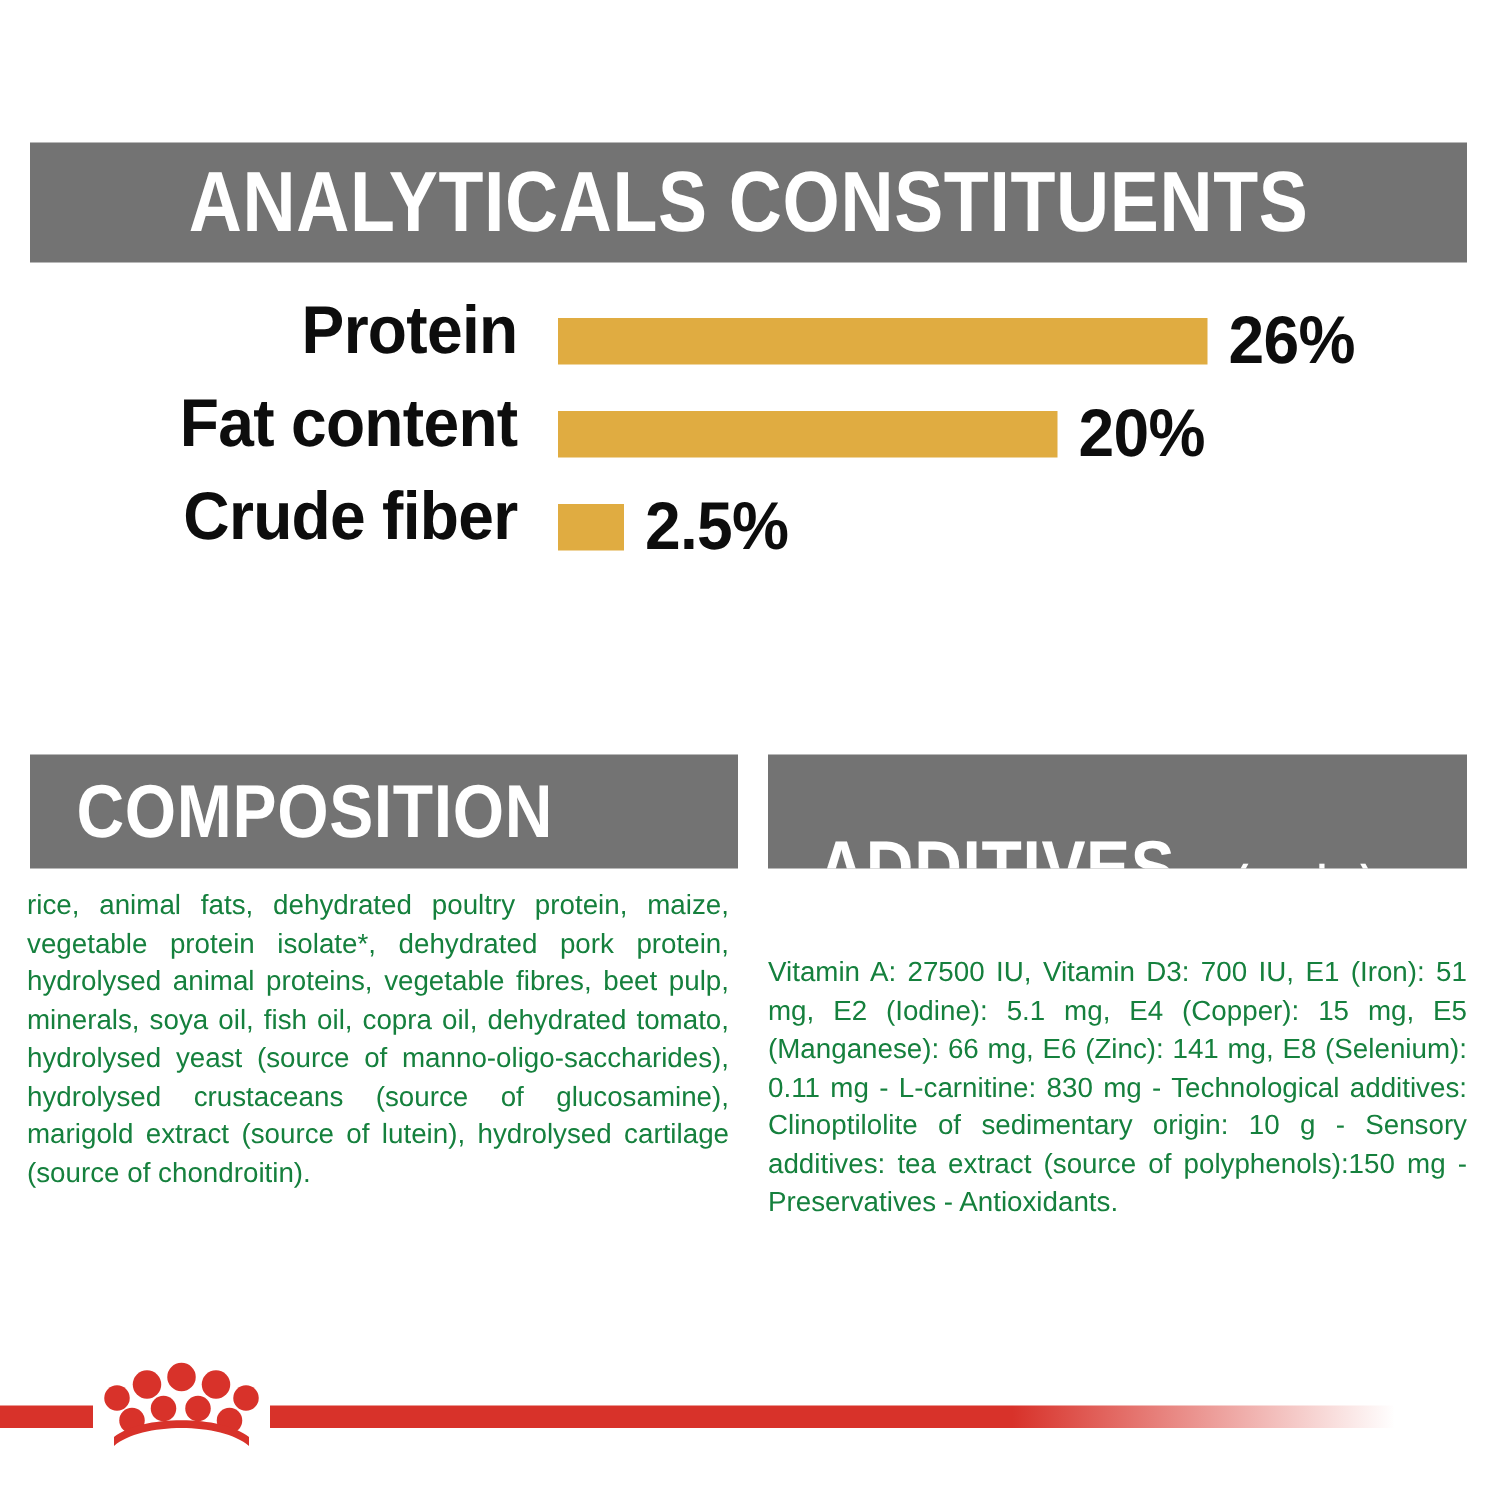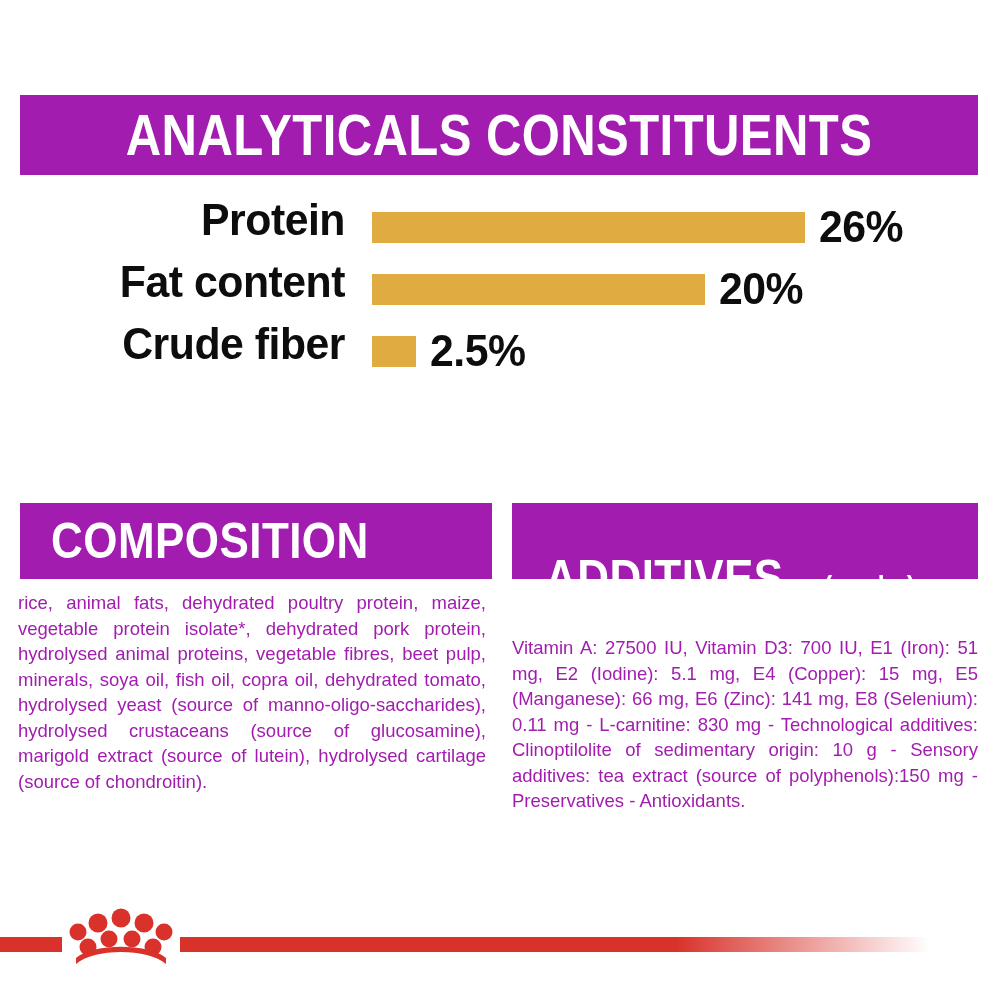--- a/index.html
+++ b/index.html
@@ -17,21 +17,21 @@
   .page {
     position: relative;
     width: 1000px;
     height: 1000px;
     background: #ffffff;
   }
 
   
   .banner {
     position: absolute;
-    background: #a21caf;
+    background: #737373;
     display: flex;
     align-items: center;
     overflow: hidden;
   }
   .banner-title {
     color: #ffffff;
     font-family: "Liberation Sans Narrow", "Liberation Sans", sans-serif;
     font-weight: bold;
     letter-spacing: 0.5px;
     white-space: nowrap;
@@ -146,21 +146,21 @@
     margin-left: 14px;
     white-space: nowrap;
     transform: scaleX(0.95);
     transform-origin: left center;
   }
 
   
   .body-col {
     position: absolute;
     top: 590px;
-    color: #a21caf;
+    color: #15803d;
     font-family: "Liberation Sans", sans-serif;
     font-size: 18.5px;
     line-height: 25.5px;
     text-align: justify;
   }
   #composition-text {
     left: 18px;
     width: 468px;
   }
   #additives-text {

